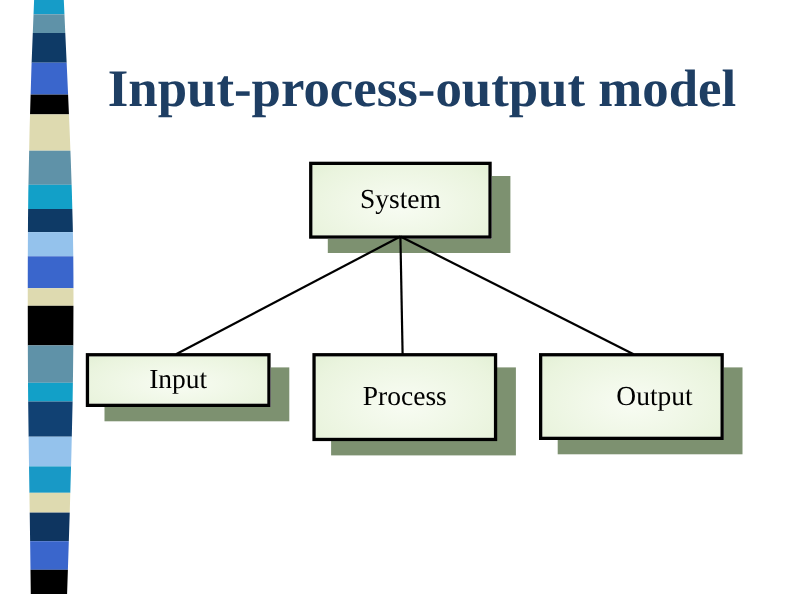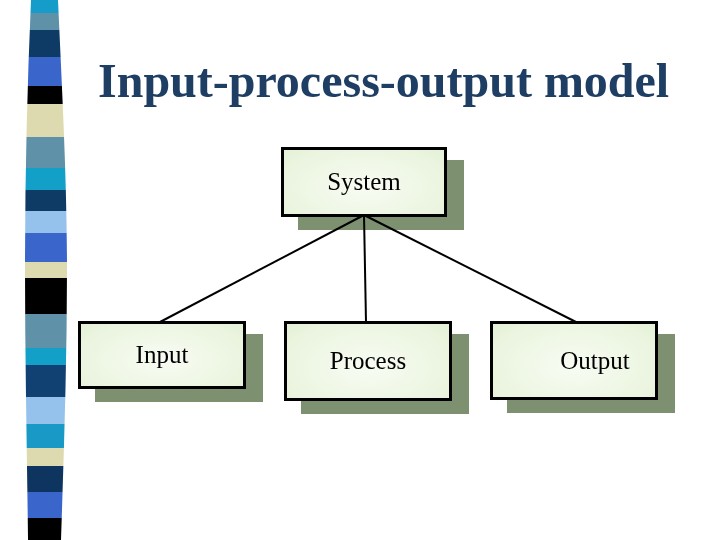--- a/index.html
+++ b/index.html
@@ -20,21 +20,21 @@
   .node{
     position:absolute;box-sizing:border-box;
     border:3px solid var(--box-border,#000);
     background:radial-gradient(ellipse 120% 150% at 50% 58%,
       var(--fill-center,#f8fcf3) 0%, #eaf4de 45%, var(--fill-edge,#cde3ba) 100%);
     box-shadow:17px 13px 0 var(--shadow-color,#7d9170);
     display:flex;align-items:center;justify-content:center;
     font-size:25px;color:#000000;
   }
   .node-system{left:281px;top:147px;width:166px;height:70px;}
-  .node-input{left:78px;top:321px;width:168px;height:68px;}
+  .node-input{left:78px;top:321px;width:168px;height:49px;}
   .node-process{left:284px;top:321px;width:168px;height:80px;}
   .node-output{left:490px;top:321px;width:168px;height:79px;padding-left:42px;}
   
   #connector-svg{position:absolute;left:0;top:0;pointer-events:none;}
   #connector-svg line{stroke:#000;stroke-width:2;}
 </style>
 </head>
 <body>
 
 <svg id="ribbon-svg" width="90" height="540" viewBox="0 0 90 540">

